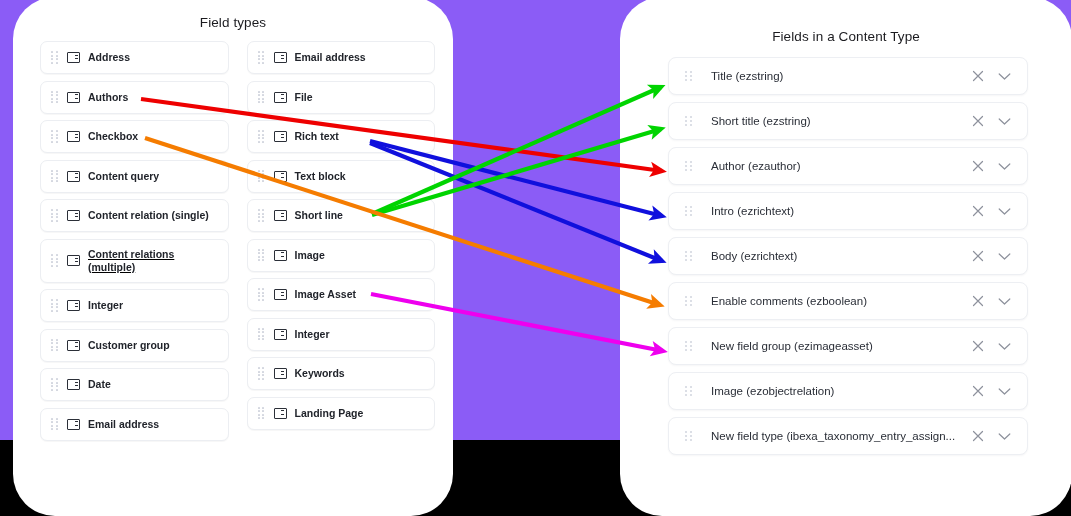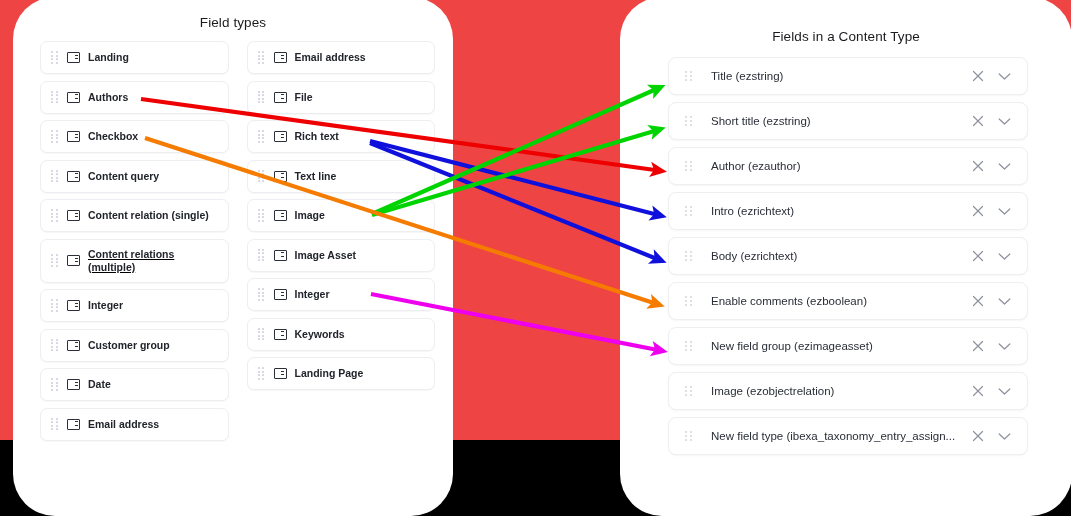--- a/index.html
+++ b/index.html
@@ -13,21 +13,21 @@
     position: relative;
     overflow: hidden;
     font-family: "Liberation Sans", sans-serif;
   }
 
   #stage {
     position: absolute;
     left: 0; top: 0;
     width: 1071px;
     height: 440px;
-    background: #ef4444;
+    background: #8b5cf6;
   }
 
   
   .panel {
     position: absolute;
     background: #ffffff;
     border-radius: 42px;
     box-sizing: border-box;
   }
   #panel-left {
@@ -232,21 +232,21 @@
               <i></i>
               <i></i>
               <i></i>
               <i></i>
             </span>
             <span class="ft-icon">
               <span class="box"></span>
               <span class="d1"></span>
               <span class="d2"></span>
             </span>
-            <span class="ft-label">Landing</span>
+            <span class="ft-label">Address</span>
           </div>
           <div class="ft-card">
             <span class="handle">
               <i></i>
               <i></i>
               <i></i>
               <i></i>
               <i></i>
               <i></i>
               <i></i>
@@ -468,21 +468,39 @@
               <i></i>
               <i></i>
               <i></i>
               <i></i>
             </span>
             <span class="ft-icon">
               <span class="box"></span>
               <span class="d1"></span>
               <span class="d2"></span>
             </span>
-            <span class="ft-label">Text line</span>
+            <span class="ft-label">Text block</span>
+          </div>
+          <div class="ft-card">
+            <span class="handle">
+              <i></i>
+              <i></i>
+              <i></i>
+              <i></i>
+              <i></i>
+              <i></i>
+              <i></i>
+              <i></i>
+            </span>
+            <span class="ft-icon">
+              <span class="box"></span>
+              <span class="d1"></span>
+              <span class="d2"></span>
+            </span>
+            <span class="ft-label">Short line</span>
           </div>
           <div class="ft-card">
             <span class="handle">
               <i></i>
               <i></i>
               <i></i>
               <i></i>
               <i></i>
               <i></i>
               <i></i>

